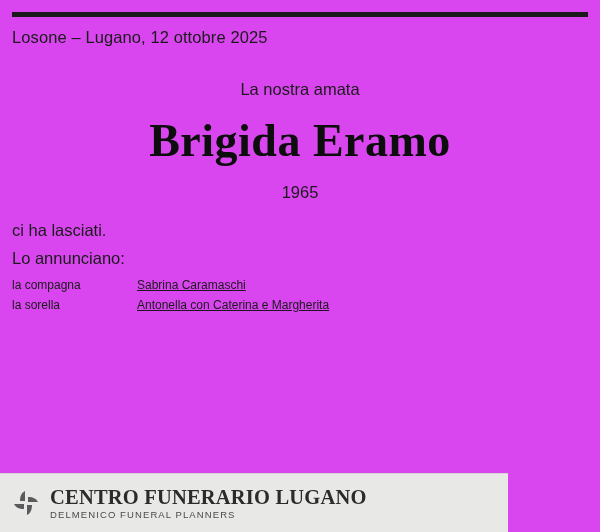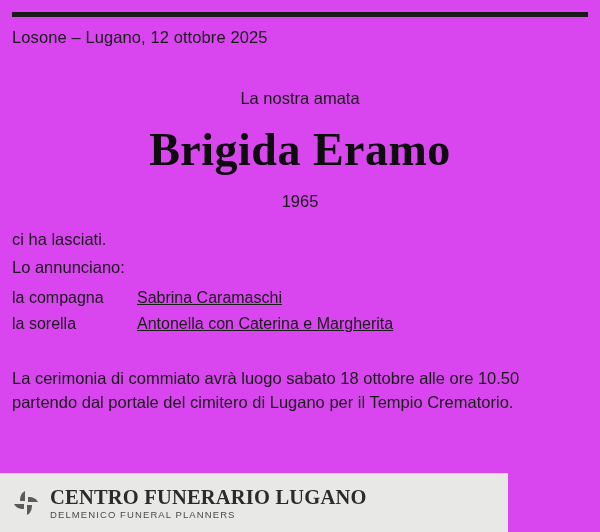--- a/index.html
+++ b/index.html
@@ -37,21 +37,21 @@
   }
   .place-date {
     font-size: 16.5px;
     letter-spacing: 0.1px;
     margin-top: 4px;
     color: #1a1a1a;
   }
   .lead {
     text-align: center;
     font-size: 16.5px;
-    margin-top: 42px;
+    margin-top: 33px;
     color: #1a1a1a;
   }
   .deceased-name {
     text-align: center;
     font-family: "Liberation Serif", serif;
     font-weight: bold;
     font-size: 46px;
     letter-spacing: 0.5px;
     margin-top: 18px;
     line-height: 1.05;
@@ -71,21 +71,21 @@
   .announce {
     font-size: 16.5px;
     margin-top: 9px;
     color: #1a1a1a;
   }
   .relations {
     margin-top: 8px;
   }
   .relation-row {
     display: flex;
-    font-size: 16px;
+    font-size: 12px;
     line-height: 1.62;
     color: #1a1a1a;
   }
   .relation-role {
     width: 125px;
     flex: 0 0 125px;
   }
   .relation-names {
     flex: 1 1 auto;
     text-decoration: underline;
@@ -175,21 +175,20 @@
       <div class="relation-row">
         <div class="relation-role">la compagna</div>
         <div class="relation-names">Sabrina Caramaschi</div>
       </div>
       <div class="relation-row">
         <div class="relation-role">la sorella</div>
         <div class="relation-names">Antonella con Caterina e Margherita</div>
       </div>
     </div>
 
-    <div class="ceremony">La cerimonia di commiato avrà luogo sabato 18 ottobre alle ore 10.50 partendo dal portale del cimitero di Lugano per il Tempio Crematorio.</div>
 
   </div>
 
   <div class="footer">
     <div class="footer-inner">
       <div class="brand">
         <span class="brand-mark">
           <svg width="28" height="28" viewBox="0 0 28 28" xmlns="http://www.w3.org/2000/svg">
             <g fill="#5b5b5b">
               <path d="M13 2 L13 12 L8 12 C8 6.5 10 3.5 13 2 Z"></path>

